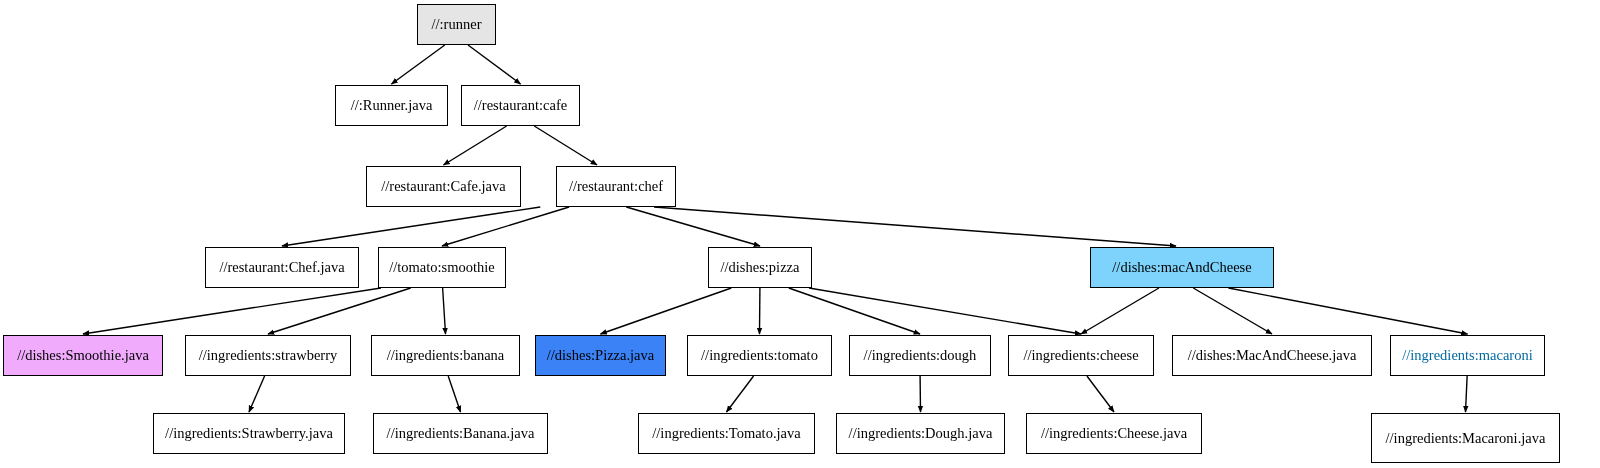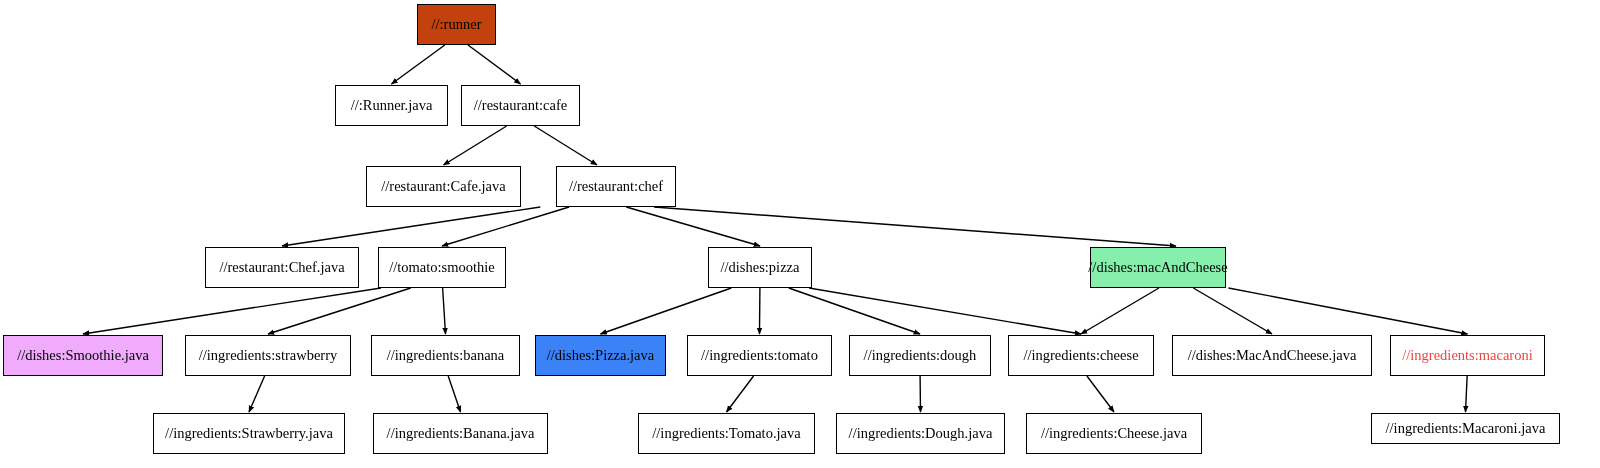--- a/index.html
+++ b/index.html
@@ -70,21 +70,21 @@
       <path d="M 1193.28 288 L 1272 334" stroke="#000000" stroke-width="1.4" fill="none" marker-end="url(#arrowhead)"></path>
       <path d="M 1228.47 288 L 1467.5 334" stroke="#000000" stroke-width="1.4" fill="none" marker-end="url(#arrowhead)"></path>
       <path d="M 264.58 376 L 249 412" stroke="#000000" stroke-width="1.4" fill="none" marker-end="url(#arrowhead)"></path>
       <path d="M 448.2 376 L 460.5 412" stroke="#000000" stroke-width="1.4" fill="none" marker-end="url(#arrowhead)"></path>
       <path d="M 753.56 376 L 726.5 412" stroke="#000000" stroke-width="1.4" fill="none" marker-end="url(#arrowhead)"></path>
       <path d="M 920.09 376 L 920.5 412" stroke="#000000" stroke-width="1.4" fill="none" marker-end="url(#arrowhead)"></path>
       <path d="M 1086.94 376 L 1114 412" stroke="#000000" stroke-width="1.4" fill="none" marker-end="url(#arrowhead)"></path>
       <path d="M 1467.14 376 L 1465.5 412" stroke="#000000" stroke-width="1.4" fill="none" marker-end="url(#arrowhead)"></path>
     </svg>
   <div id="node-layer">
-      <div class="graph-node" style="left: 417px; top: 4px; width: 79px; height: 41px; border-color: rgb(0, 0, 0); background: #c2410c;">
+      <div class="graph-node" style="left: 417px; top: 4px; width: 79px; height: 41px; border-color: rgb(0, 0, 0); background: #e5e5e5;">
         <span class="node-label" style="color: rgb(0, 0, 0);">//:runner</span>
       </div>
       <div class="graph-node" style="left: 335px; top: 85px; width: 113px; height: 41px; border-color: rgb(0, 0, 0); background: rgb(255, 255, 255);">
         <span class="node-label" style="color: rgb(0, 0, 0);">//:Runner.java</span>
       </div>
       <div class="graph-node" style="left: 461px; top: 85px; width: 119px; height: 41px; border-color: rgb(0, 0, 0); background: rgb(255, 255, 255);">
         <span class="node-label" style="color: rgb(0, 0, 0);">//restaurant:cafe</span>
       </div>
       <div class="graph-node" style="left: 366px; top: 166px; width: 155px; height: 41px; border-color: rgb(0, 0, 0); background: rgb(255, 255, 255);">
         <span class="node-label" style="color: rgb(0, 0, 0);">//restaurant:Cafe.java</span>
@@ -94,21 +94,21 @@
       </div>
       <div class="graph-node" style="left: 205px; top: 247px; width: 154px; height: 41px; border-color: rgb(0, 0, 0); background: rgb(255, 255, 255);">
         <span class="node-label" style="color: rgb(0, 0, 0);">//restaurant:Chef.java</span>
       </div>
       <div class="graph-node" style="left: 378px; top: 247px; width: 128px; height: 41px; border-color: rgb(0, 0, 0); background: rgb(255, 255, 255);">
         <span class="node-label" style="color: rgb(0, 0, 0);">//tomato:smoothie</span>
       </div>
       <div class="graph-node" style="left: 708px; top: 247px; width: 104px; height: 41px; border-color: rgb(0, 0, 0); background: rgb(255, 255, 255);">
         <span class="node-label" style="color: rgb(0, 0, 0);">//dishes:pizza</span>
       </div>
-      <div class="graph-node" style="left: 1090px; top: 247px; width: 136px; height: 41px; border-color: rgb(0, 0, 0); background: #86efac;">
+      <div class="graph-node" style="left: 1090px; top: 247px; width: 184px; height: 41px; border-color: rgb(0, 0, 0); background: #7dd3fc;">
         <span class="node-label" style="color: rgb(0, 0, 0);">//dishes:macAndCheese</span>
       </div>
       <div class="graph-node" style="left: 3px; top: 335px; width: 160px; height: 41px; border-color: rgb(0, 0, 0); background: #f0abfc;">
         <span class="node-label" style="color: rgb(0, 0, 0);">//dishes:Smoothie.java</span>
       </div>
       <div class="graph-node" style="left: 185px; top: 335px; width: 166px; height: 41px; border-color: rgb(0, 0, 0); background: rgb(255, 255, 255);">
         <span class="node-label" style="color: rgb(0, 0, 0);">//ingredients:strawberry</span>
       </div>
       <div class="graph-node" style="left: 371px; top: 335px; width: 149px; height: 41px; border-color: rgb(0, 0, 0); background: rgb(255, 255, 255);">
         <span class="node-label" style="color: rgb(0, 0, 0);">//ingredients:banana</span>
@@ -122,34 +122,34 @@
       <div class="graph-node" style="left: 849px; top: 335px; width: 142px; height: 41px; border-color: rgb(0, 0, 0); background: rgb(255, 255, 255);">
         <span class="node-label" style="color: rgb(0, 0, 0);">//ingredients:dough</span>
       </div>
       <div class="graph-node" style="left: 1008px; top: 335px; width: 146px; height: 41px; border-color: rgb(0, 0, 0); background: rgb(255, 255, 255);">
         <span class="node-label" style="color: rgb(0, 0, 0);">//ingredients:cheese</span>
       </div>
       <div class="graph-node" style="left: 1172px; top: 335px; width: 200px; height: 41px; border-color: rgb(0, 0, 0); background: rgb(255, 255, 255);">
         <span class="node-label" style="color: rgb(0, 0, 0);">//dishes:MacAndCheese.java</span>
       </div>
       <div class="graph-node" style="left: 1390px; top: 335px; width: 155px; height: 41px; border-color: rgb(0, 0, 0); background: rgb(255, 255, 255);">
-        <span class="node-label" style="color: #ef4444;">//ingredients:macaroni</span>
+        <span class="node-label" style="color: #0369a1;">//ingredients:macaroni</span>
       </div>
       <div class="graph-node" style="left: 153px; top: 413px; width: 192px; height: 41px; border-color: rgb(0, 0, 0); background: rgb(255, 255, 255); justify-content: center;">
         <span class="node-label" style="color: rgb(0, 0, 0);">//ingredients:Strawberry.java</span>
       </div>
       <div class="graph-node" style="left: 373px; top: 413px; width: 175px; height: 41px; border-color: rgb(0, 0, 0); background: rgb(255, 255, 255);">
         <span class="node-label" style="color: rgb(0, 0, 0);">//ingredients:Banana.java</span>
       </div>
       <div class="graph-node" style="left: 638px; top: 413px; width: 177px; height: 41px; border-color: rgb(0, 0, 0); background: rgb(255, 255, 255);">
         <span class="node-label" style="color: rgb(0, 0, 0);">//ingredients:Tomato.java</span>
       </div>
       <div class="graph-node" style="left: 836px; top: 413px; width: 169px; height: 41px; border-color: rgb(0, 0, 0); background: rgb(255, 255, 255);">
         <span class="node-label" style="color: rgb(0, 0, 0);">//ingredients:Dough.java</span>
       </div>
       <div class="graph-node" style="left: 1026px; top: 413px; width: 176px; height: 41px; border-color: rgb(0, 0, 0); background: rgb(255, 255, 255);">
         <span class="node-label" style="color: rgb(0, 0, 0);">//ingredients:Cheese.java</span>
       </div>
-      <div class="graph-node" style="left: 1371px; top: 413px; width: 189px; height: 31px; border-color: rgb(0, 0, 0); background: rgb(255, 255, 255); text-align: center;">
+      <div class="graph-node" style="left: 1371px; top: 413px; width: 189px; height: 50px; border-color: rgb(0, 0, 0); background: rgb(255, 255, 255); text-align: center;">
         <span class="node-label" style="color: rgb(0, 0, 0);">//ingredients:Macaroni.java</span>
       </div>
     </div>
 </div>
 
 </body></html>

